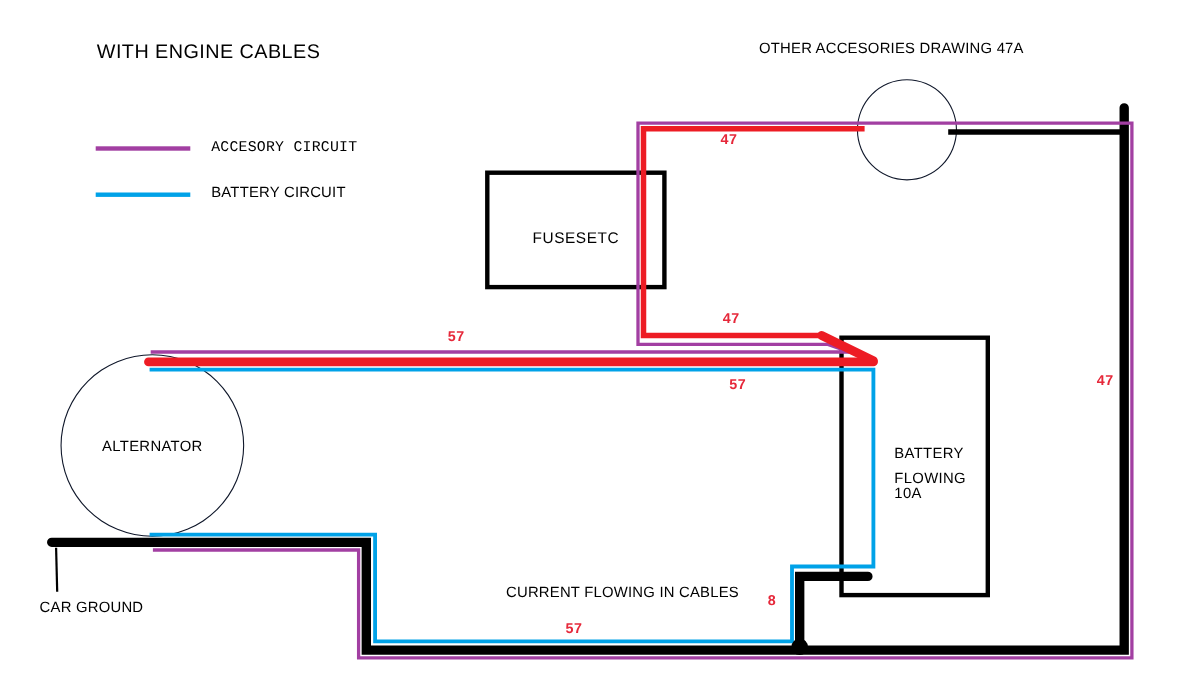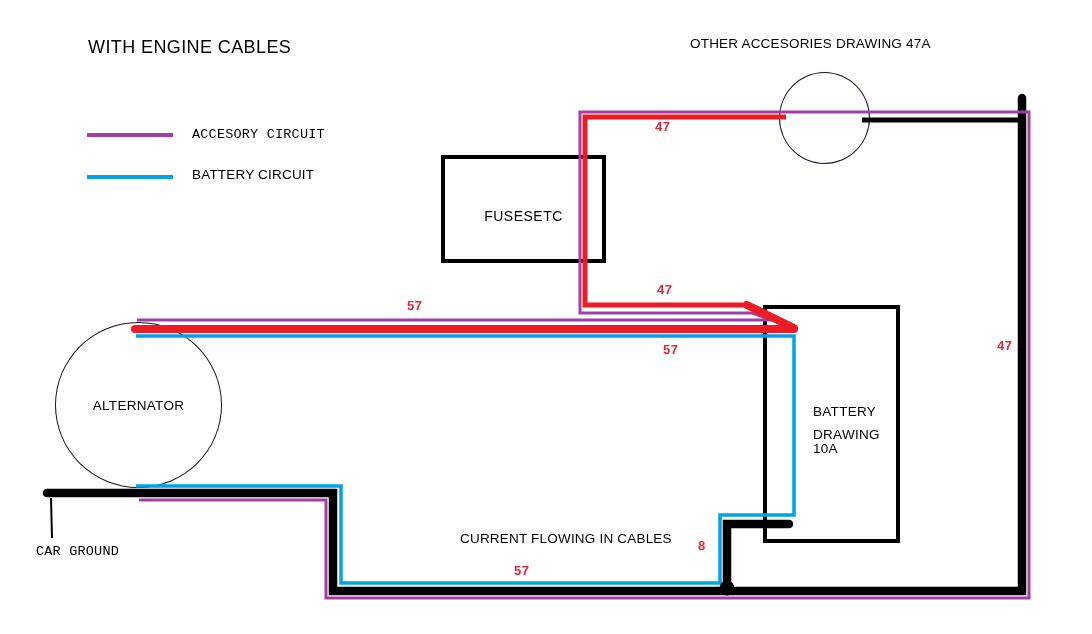--- a/index.html
+++ b/index.html
@@ -8,21 +8,21 @@
   #wire-svg{position:absolute;left:0;top:0;z-index:3;}
   .txt{position:absolute;white-space:nowrap;color:#000;z-index:4;}
   .title{left:88px;top:37px;font-size:18px;letter-spacing:.4px;}
   .lbl{font-size:13.5px;letter-spacing:.2px;}
   .legend-swatch{position:absolute;height:4px;width:86px;z-index:2;}
   .sw-accessory{left:87px;top:133px;}
   .sw-battery{left:87px;top:175px;}
   .legend-accessory-label{left:192px;top:127px;font-family:Liberation Mono, monospace;}
   .legend-battery-label{left:192px;top:167px;text-align:right;}
   .other-acc-label{left:690px;top:36px;text-align:right;}
-  .car-ground-label{left:36px;top:544px;font-family:Liberation Mono, monospace;}
+  .car-ground-label{left:36px;top:544px;}
   .caption-label{left:460px;top:531px;text-align:right;}
   .box{position:absolute;border:4px solid #000;background:transparent;z-index:1;box-sizing:border-box;}
   .fuses-box{left:441px;top:155px;width:165px;height:108px;display:flex;flex-direction:row;align-items:center;justify-content:center;padding-top:14px;}
   .fuses-box div{font-size:14px;line-height:19px;letter-spacing:.5px;}
   .battery-box{left:763px;top:305px;width:137px;height:238px;}
   .battery-text{position:absolute;left:46px;top:96px;font-size:13.5px;letter-spacing:.3px;}
   .battery-text .l1{margin-bottom:9px;}
   .battery-text div{line-height:14px;}
   .circle{position:absolute;border:1px solid #0f172a;border-radius:50%;background:transparent;z-index:1;box-sizing:border-box;display:flex;align-items:center;justify-content:center;}
   .alternator-circle{left:55px;top:322px;width:167px;height:166px;}
@@ -39,21 +39,21 @@
     <span>ALTERNATOR</span>
   </div>
   <div class="circle accessories-circle"></div>
   <div class="box fuses-box">
     <div>FUSES</div>
     <div>ETC</div>
   </div>
   <div class="box battery-box">
     <div class="battery-text">
       <div class="l1">BATTERY</div>
-      <div>DRAWING</div>
+      <div>FLOWING</div>
       <div>10A</div>
     </div>
   </div>
 
   <svg id="wire-svg" width="1092" height="634" viewBox="0 0 1092 634">
       <polyline points="47,493 333,493 333,591 1022,591 1022,98" fill="none" stroke="#000000" stroke-width="8.5" stroke-linecap="round" stroke-linejoin="miter"></polyline>
       <polyline points="862,120 1022,120" fill="none" stroke="#000000" stroke-width="5" stroke-linecap="butt" stroke-linejoin="miter"></polyline>
       <polyline points="789,524 727,524 727,585" fill="none" stroke="#000000" stroke-width="8.5" stroke-linecap="round" stroke-linejoin="miter"></polyline>
       <polyline points="51,498 52,538" fill="none" stroke="#000000" stroke-width="2" stroke-linecap="butt" stroke-linejoin="miter"></polyline>
       <polyline points="136,336 794,336 794,515 720,515 720,583 341,583 341,486 136,486" fill="none" stroke="#00A2E8" stroke-width="3.5" stroke-linecap="butt" stroke-linejoin="miter"></polyline>

